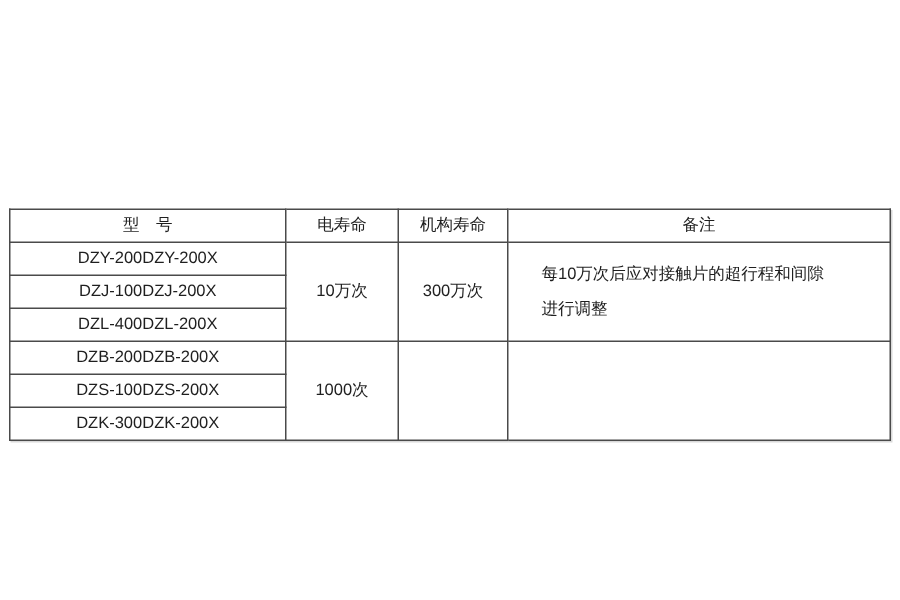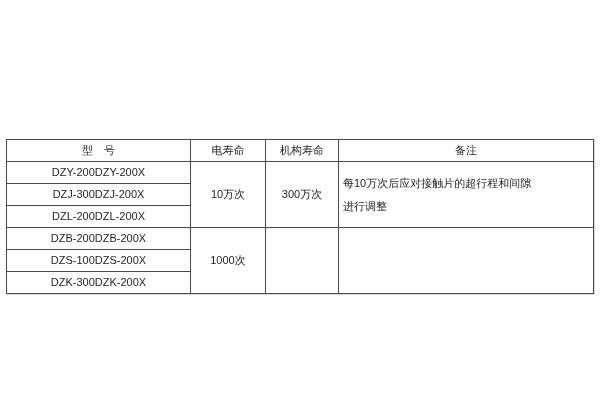--- a/index.html
+++ b/index.html
@@ -41,21 +41,21 @@
     white-space: nowrap;
     overflow: hidden;
   }
   .model-pair {
     display: inline-flex;
     gap: 0;
     justify-content: center;
   }
   td.remark-cell {
     text-align: left;
-    padding-left: 4px;
+    padding-left: 22px;
     line-height: 23px;
     white-space: normal;
   }
   td.remark-cell .remark-line {
     line-height: 23px;
   }
 </style>
 </head>
 <body>
 
@@ -86,29 +86,29 @@
         <td rowspan="3">10万次</td>
         <td rowspan="3">300万次</td>
         <td rowspan="3" class="remark-cell">
           <div class="remark-line">每10万次后应对接触片的超行程和间隙</div>
           <div class="remark-line">进行调整</div>
         </td>
       </tr>
       <tr>
         <td>
           <span class="model-pair">
-            <span>DZJ-300</span>
+            <span>DZJ-100</span>
             <span>DZJ-200X</span>
           </span>
         </td>
       </tr>
       <tr>
         <td>
           <span class="model-pair">
-            <span>DZL-200</span>
+            <span>DZL-400</span>
             <span>DZL-200X</span>
           </span>
         </td>
       </tr>
       <tr>
         <td>
           <span class="model-pair">
             <span>DZB-200</span>
             <span>DZB-200X</span>
           </span>

